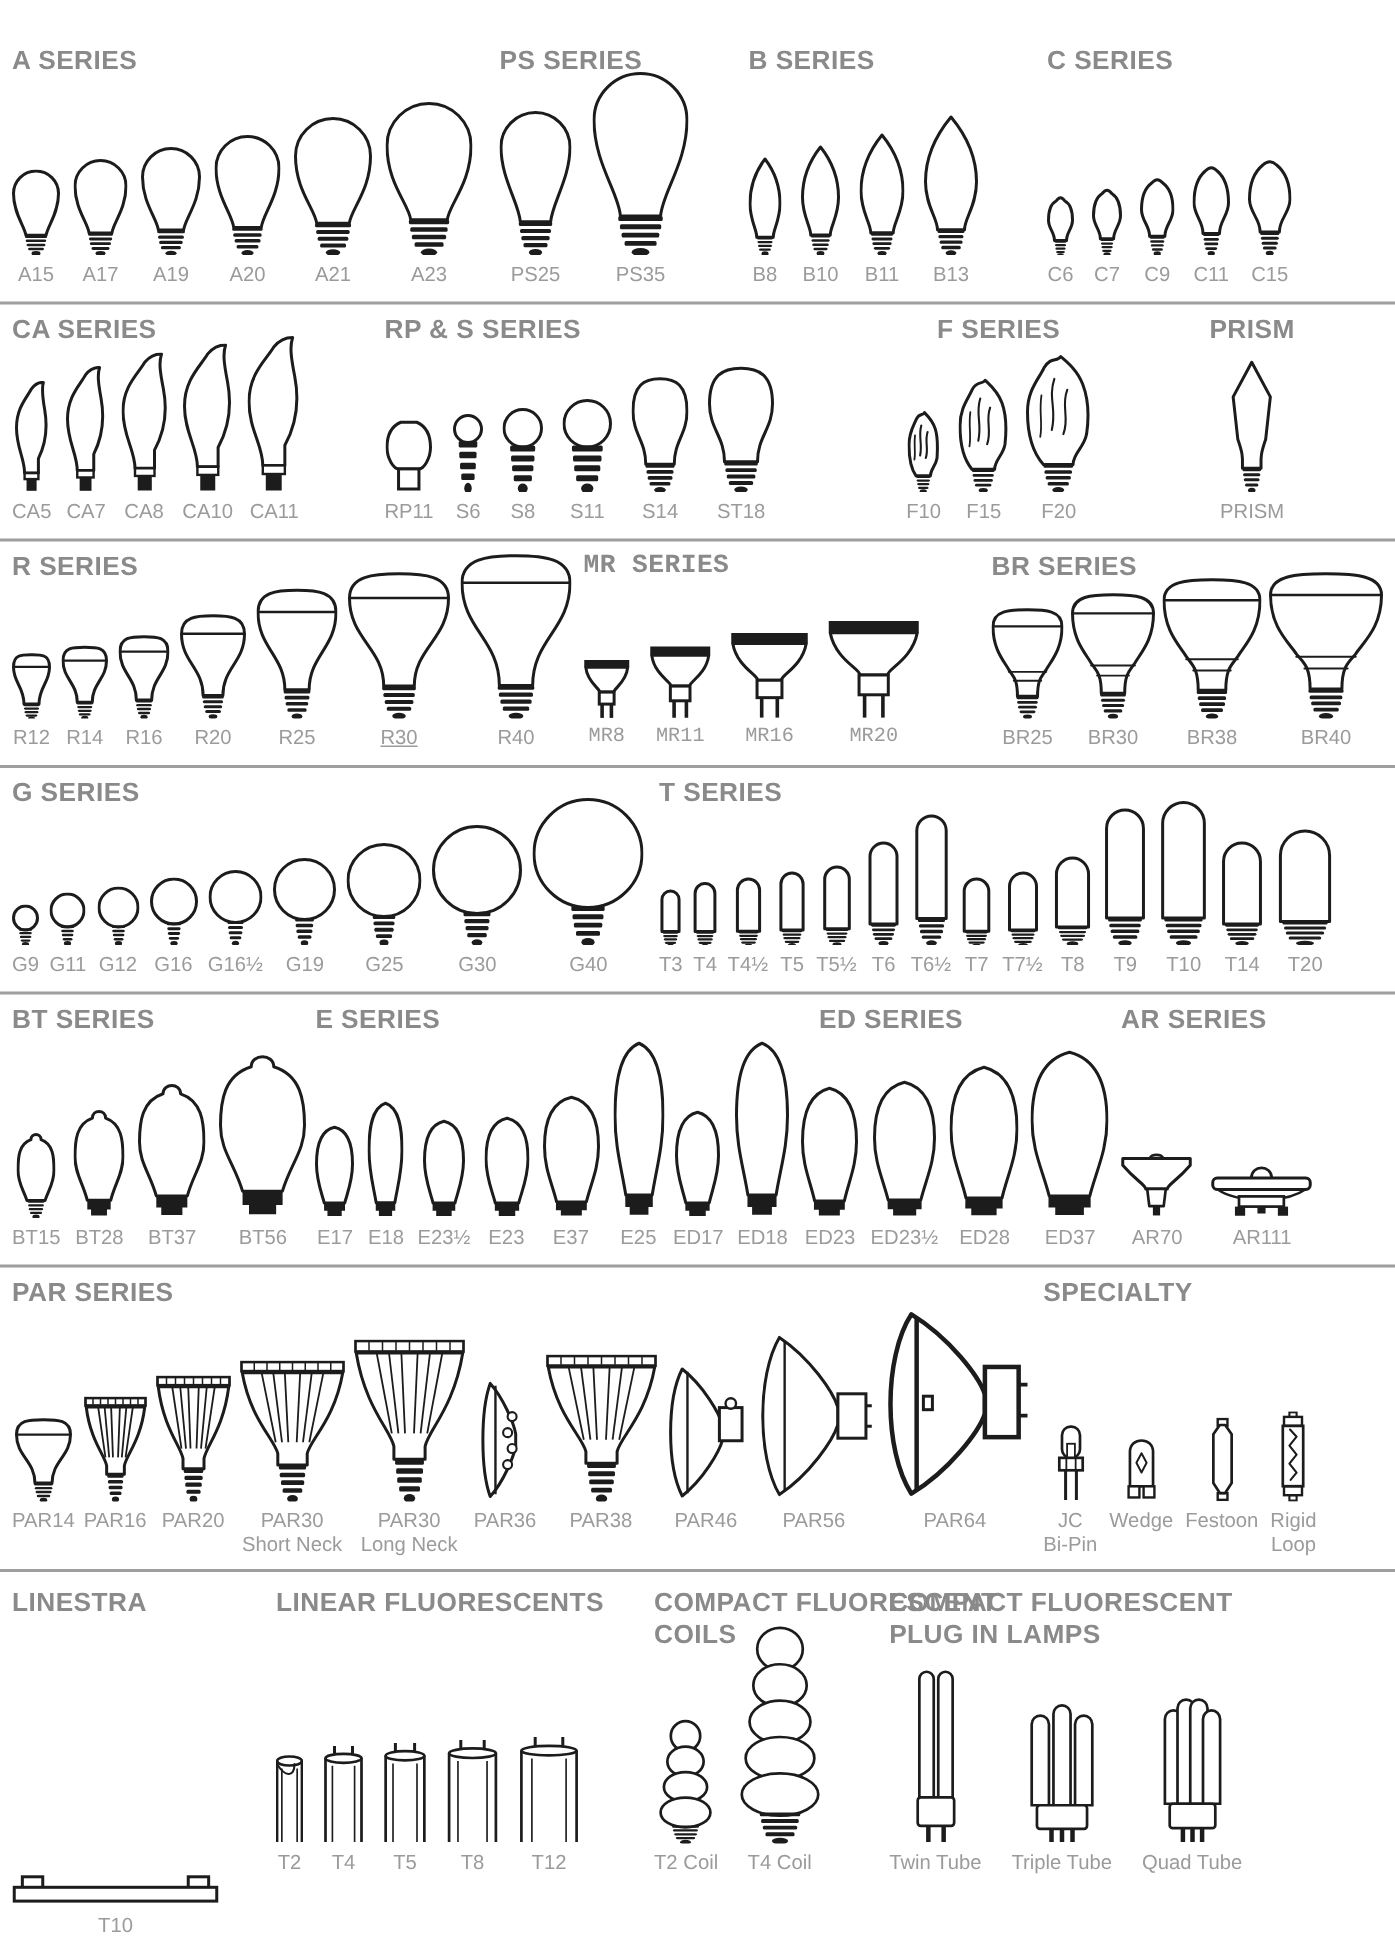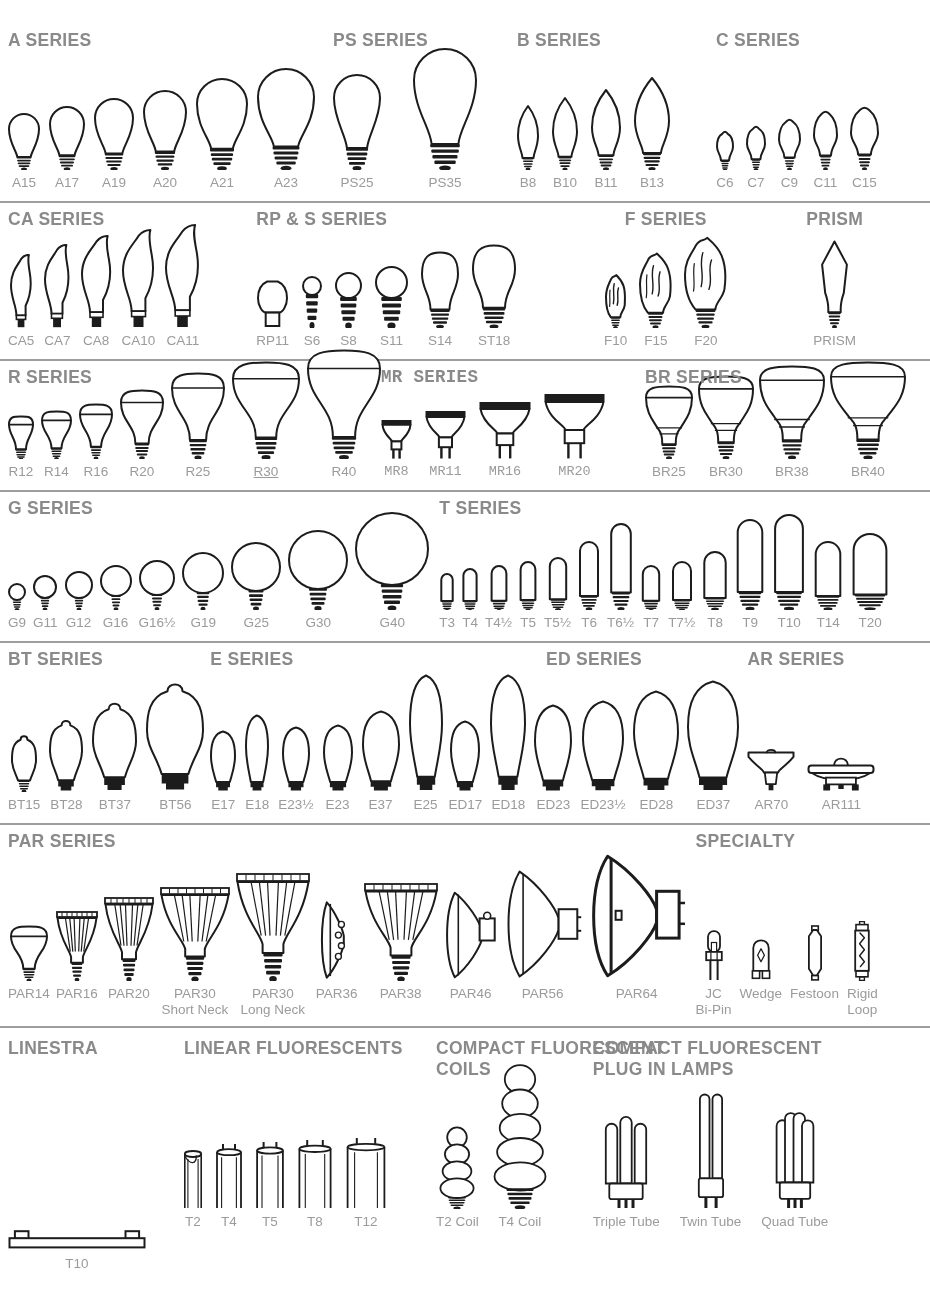--- a/index.html
+++ b/index.html
@@ -103,21 +103,21 @@
                   <rect x="19.4" y="93.5" width="19.3" height="3" rx="1" fill="#1c1c1c"></rect>
                   <ellipse cx="29" cy="100.2" rx="5.4" ry="2.5" fill="#1c1c1c"></ellipse>
                 </svg>
               </div>
               <figcaption class="lbl" style="height: 18px;">A23</figcaption>
             </figure>
           </div>
         </section>
         <section class="sec" style="margin-left: 18px; padding-bottom: 8px;">
           <h2 style="top: 30px;">PS SERIES</h2>
-          <div class="bulbs" style="gap: 32px;">
+          <div class="bulbs" style="gap: 14px;">
             <figure class="bulb">
               <div class="art">
                 <svg width="48" height="96" viewBox="0 0 48 96" aria-hidden="true">
                   <path d="M13.9,73.9 C12.9,61.4 1,44.9 1,24 A23,23 0 0 1 47,24 C47,44.9 35.1,61.4 34.1,73.9 Z" fill="#fff" stroke="#1c1c1c" stroke-width="2" stroke-linejoin="round"></path>
                   <rect x="12.9" y="73.9" width="22.2" height="2.8" rx="1" fill="#1c1c1c"></rect>
                   <rect x="13.7" y="78.6" width="20.6" height="2.8" rx="1" fill="#1c1c1c"></rect>
                   <rect x="14.6" y="83.3" width="18.8" height="2.8" rx="1" fill="#1c1c1c"></rect>
                   <rect x="16" y="88" width="16" height="2.8" rx="1" fill="#1c1c1c"></rect>
                   <ellipse cx="24" cy="94.3" rx="4.4" ry="2.3" fill="#1c1c1c"></ellipse>
                 </svg>
@@ -467,21 +467,21 @@
                   <rect x="10.2" y="78.9" width="10.5" height="2" rx="1" fill="#1c1c1c"></rect>
                   <rect x="11" y="82.3" width="8.9" height="2" rx="1" fill="#1c1c1c"></rect>
                   <ellipse cx="15.5" cy="86.8" rx="2.5" ry="1.7" fill="#1c1c1c"></ellipse>
                 </svg>
               </div>
               <figcaption class="lbl" style="height: 18px;">PRISM</figcaption>
             </figure>
           </div>
         </section>
       </div>
-      <div class="row" style="height: 131px;">
+      <div class="row" style="height: 151px; justify-content: space-between;">
         <section class="sec" style="margin-left: 0px; padding-bottom: 8px;">
           <h2 style="top: 6px;">R SERIES</h2>
           <div class="bulbs" style="gap: 7px;">
             <figure class="bulb">
               <div class="art">
                 <svg width="26" height="44" viewBox="0 0 26 44" aria-hidden="true">
                   <path d="M1,9.6 C1,1.3 6.5,1.5 13,1.5 C19.5,1.5 25,1.3 25,9.6 C25,20.2 18,22.9 18,34.3 L8,34.3 C8,22.9 1,20.2 1,9.6 Z" fill="#fff" stroke="#1c1c1c" stroke-width="2" stroke-linejoin="round"></path>
                   <path d="M1.5,9.6 L24.5,9.6" fill="none" stroke="#1c1c1c" stroke-width="1.6" stroke-linejoin="round" stroke-linecap="round"></path>
                   <rect x="7.5" y="34.3" width="11" height="1.5" rx="1" fill="#1c1c1c"></rect>
                   <rect x="7.9" y="36.6" width="10.2" height="1.5" rx="1" fill="#1c1c1c"></rect>
@@ -1597,43 +1597,43 @@
               <figcaption class="lbl" style="height: 18px;">T4 Coil</figcaption>
             </figure>
           </div>
         </section>
         <section class="sec" style="margin-left: 46px; padding-bottom: 42px;">
           <h2 style="top: 10px;">COMPACT FLUORESCENT
 PLUG IN LAMPS</h2>
           <div class="bulbs" style="gap: 20px;">
             <figure class="bulb">
               <div class="art">
+                <svg width="32" height="118" viewBox="0 0 32 118" aria-hidden="true">
+                  <path d="M4.9,87.3 L4.9,8.3 A4.8,4.8 0 0 1 14.5,8.3 L14.5,87.3 Z" fill="#fff" stroke="#1c1c1c" stroke-width="1.8"></path>
+                  <path d="M17.5,87.3 L17.5,8.3 A4.8,4.8 0 0 1 27.1,8.3 L27.1,87.3 Z" fill="#fff" stroke="#1c1c1c" stroke-width="1.8"></path>
+                  <rect x="3.8" y="87.3" width="24.3" height="18.9" rx="2" fill="#fff" stroke="#1c1c1c" stroke-width="1.8"></rect>
+                  <rect x="9.4" y="106.2" width="3" height="10.8" fill="#1c1c1c"></rect>
+                  <rect x="19.6" y="106.2" width="3" height="10.8" fill="#1c1c1c"></rect>
+                </svg>
+              </div>
+              <figcaption class="lbl" style="height: 18px;">Twin Tube</figcaption>
+            </figure>
+            <figure class="bulb">
+              <div class="art">
                 <svg width="44" height="98" viewBox="0 0 44 98" aria-hidden="true">
                   <path d="M1.8,72.5 L1.8,18.5 A5.7,5.7 0 0 1 13.3,18.5 L13.3,72.5 Z" fill="#fff" stroke="#1c1c1c" stroke-width="1.8"></path>
                   <path d="M16.3,72.5 L16.3,11.6 A5.7,5.7 0 0 1 27.7,11.6 L27.7,72.5 Z" fill="#fff" stroke="#1c1c1c" stroke-width="1.8"></path>
                   <path d="M30.7,72.5 L30.7,18.5 A5.7,5.7 0 0 1 42.2,18.5 L42.2,72.5 Z" fill="#fff" stroke="#1c1c1c" stroke-width="1.8"></path>
                   <rect x="5.3" y="72.5" width="33.4" height="15.7" rx="2" fill="#fff" stroke="#1c1c1c" stroke-width="1.8"></rect>
                   <rect x="13.5" y="88.2" width="3" height="8.8" fill="#1c1c1c"></rect>
                   <rect x="20.5" y="88.2" width="3" height="8.8" fill="#1c1c1c"></rect>
                   <rect x="27.5" y="88.2" width="3" height="8.8" fill="#1c1c1c"></rect>
                 </svg>
               </div>
               <figcaption class="lbl" style="height: 18px;">Triple Tube</figcaption>
-            </figure>
-            <figure class="bulb">
-              <div class="art">
-                <svg width="32" height="118" viewBox="0 0 32 118" aria-hidden="true">
-                  <path d="M4.9,87.3 L4.9,8.3 A4.8,4.8 0 0 1 14.5,8.3 L14.5,87.3 Z" fill="#fff" stroke="#1c1c1c" stroke-width="1.8"></path>
-                  <path d="M17.5,87.3 L17.5,8.3 A4.8,4.8 0 0 1 27.1,8.3 L27.1,87.3 Z" fill="#fff" stroke="#1c1c1c" stroke-width="1.8"></path>
-                  <rect x="3.8" y="87.3" width="24.3" height="18.9" rx="2" fill="#fff" stroke="#1c1c1c" stroke-width="1.8"></rect>
-                  <rect x="9.4" y="106.2" width="3" height="10.8" fill="#1c1c1c"></rect>
-                  <rect x="19.6" y="106.2" width="3" height="10.8" fill="#1c1c1c"></rect>
-                </svg>
-              </div>
-              <figcaption class="lbl" style="height: 18px;">Twin Tube</figcaption>
             </figure>
             <figure class="bulb">
               <div class="art">
                 <svg width="40" height="102" viewBox="0 0 40 102" aria-hidden="true">
                   <path d="M1.6,75.5 L1.6,19 A5.7,5.7 0 0 1 13.1,19 L13.1,75.5 Z" fill="#fff" stroke="#1c1c1c" stroke-width="1.8"></path>
                   <path d="M10,75.5 L10,11.8 A5.7,5.7 0 0 1 21.5,11.8 L21.5,75.5 Z" fill="#fff" stroke="#1c1c1c" stroke-width="1.8"></path>
                   <path d="M18.5,75.5 L18.5,11.8 A5.7,5.7 0 0 1 30,11.8 L30,75.5 Z" fill="#fff" stroke="#1c1c1c" stroke-width="1.8"></path>
                   <path d="M27,75.5 L27,19 A5.7,5.7 0 0 1 38.4,19 L38.4,75.5 Z" fill="#fff" stroke="#1c1c1c" stroke-width="1.8"></path>
                   <rect x="4.8" y="75.5" width="30.4" height="16.3" rx="2" fill="#fff" stroke="#1c1c1c" stroke-width="1.8"></rect>
                   <rect x="12.1" y="91.8" width="3" height="9.2" fill="#1c1c1c"></rect>

